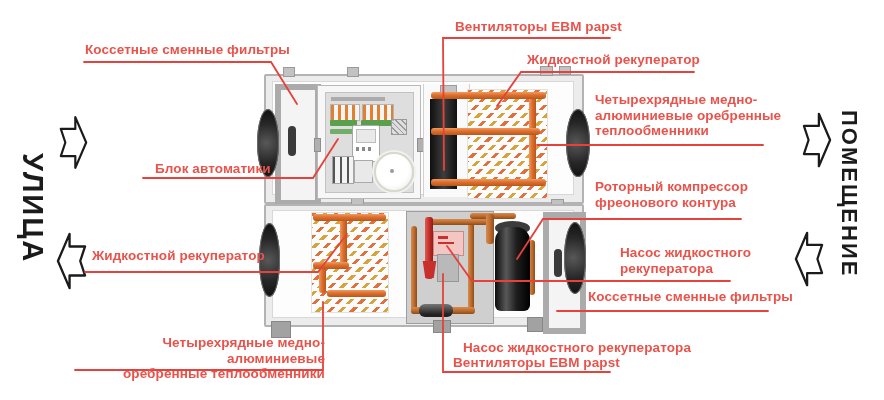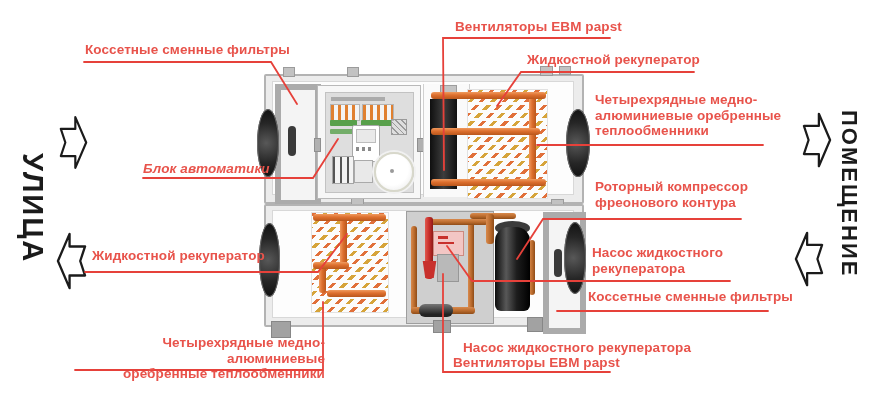--- a/index.html
+++ b/index.html
@@ -206,29 +206,29 @@
       <polyline points="517,259 543,219 741,219"></polyline>
       <polyline points="447,246 472,281 730,281"></polyline>
       <polyline points="557,311 768,311"></polyline>
       <polyline points="443,274 443,372 610,372"></polyline>
       <polyline points="85,272 318,272 347,234"></polyline>
       <polyline points="323,302 323,370 75,370"></polyline>
     </g>
   </svg>
 
   <div class="callout" style="left:85px;top:42px;">Коссетные сменные фильтры</div>
-  <div class="callout" style="left:143px;top:161px;font-style:italic;">Блок автоматики</div>
+  <div class="callout" style="left:155px;top:161px;">Блок автоматики</div>
   <div class="callout" style="left:455px;top:19px;">Вентиляторы EBM papst</div>
   <div class="callout" style="left:527px;top:52px;">Жидкостной рекуператор</div>
   <div class="callout" style="left:595px;top:179px;">Роторный компрессор
 фреонового контура</div>
   <div class="callout" style="left:595px;top:92px;">Четырехрядные медно-
 алюминиевые оребренные
 теплообменники</div>
-  <div class="callout" style="left:592px;top:245px;">Насос жидкостного
+  <div class="callout" style="left:620px;top:245px;">Насос жидкостного
 рекуператора</div>
   <div class="callout" style="left:588px;top:289px;">Коссетные сменные фильтры</div>
   <div class="callout" style="left:463px;top:340px;">Насос жидкостного рекуператора</div>
   <div class="callout" style="left:453px;top:355px;">Вентиляторы EBM papst</div>
   <div class="callout" style="left:92px;top:248px;">Жидкостной рекуператор</div>
   <div class="callout right-align" style="left:73px;top:335px;width:252px;">Четырехрядные медно-алюминиевые
 оребренные теплообменники</div>
 
 </div>
 

